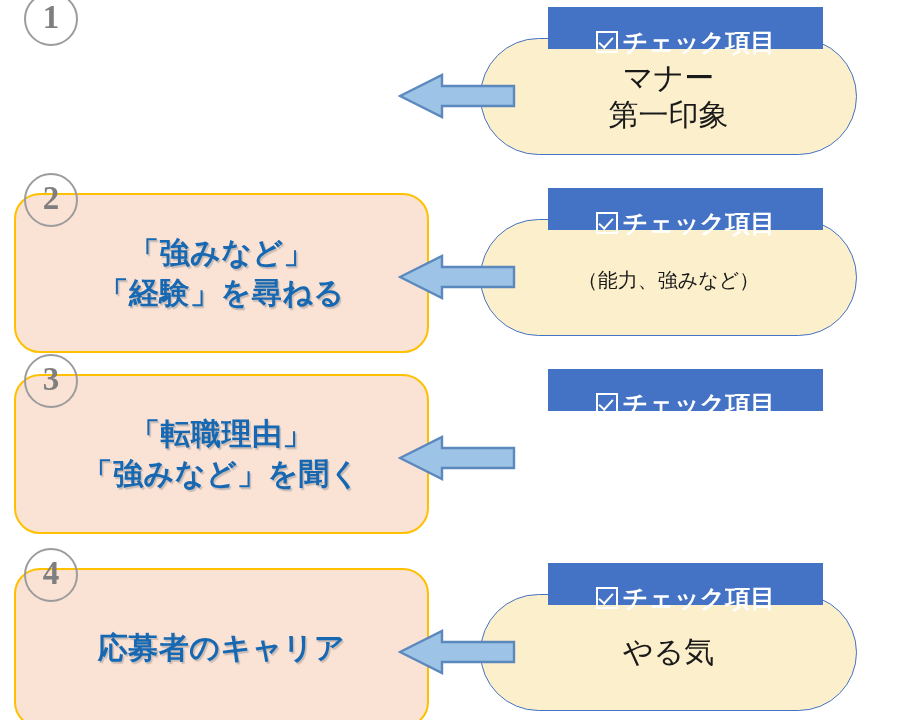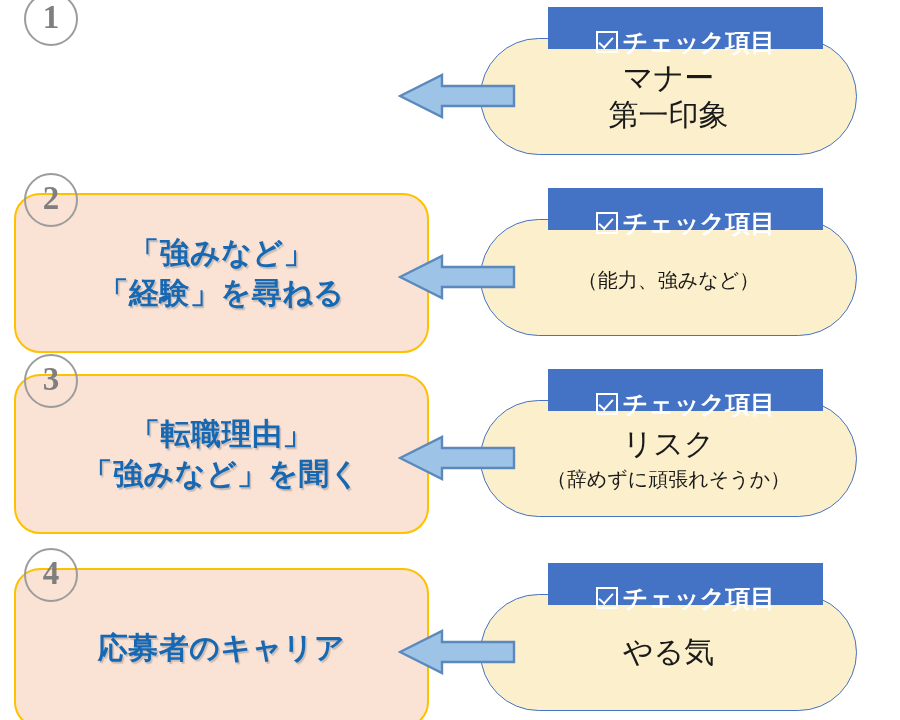--- a/index.html
+++ b/index.html
@@ -207,24 +207,20 @@
     <div class="step-card" style="top:12px;height:160px;">
       <div class="step-title">「転職理由」
 「強みなど」を聞く</div>
     </div>
     <div class="step-badge" style="top:-8px;">3</div>
 
     <svg class="arrow" style="left:398px;top:73px;" width="118" height="46" viewBox="0 0 118 46">
       <path d="M 116 13 L 44 13 L 44 2 L 2 23 L 44 44 L 44 33 L 116 33 Z" fill="#9DC3E6" stroke="#5B89BD" stroke-width="2.4" stroke-linejoin="miter"></path>
     </svg>
 
-    <div class="check-pill" style="top:38px;height:117px;">
-      <div class="check-main">リスク</div>
-      <div class="check-sub">（辞めずに頑張れそうか）</div>
-    </div>
     <div class="check-header" style="top:7px;">
       <span class="check-header-label">
         <span class="checkbox-glyph"></span>
         <span>チェック項目</span>
       </span>
     </div>
   </div>
 
   <div class="row" style="top:556px;height:185px;">
     <div class="step-card" style="top:12px;height:160px;">

